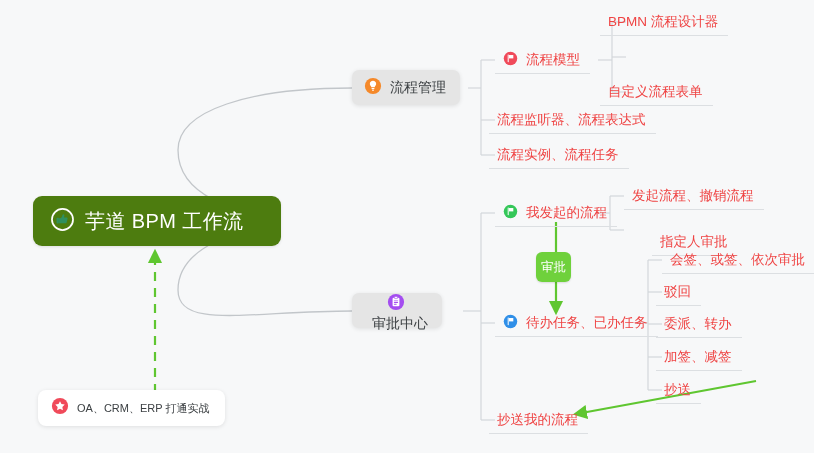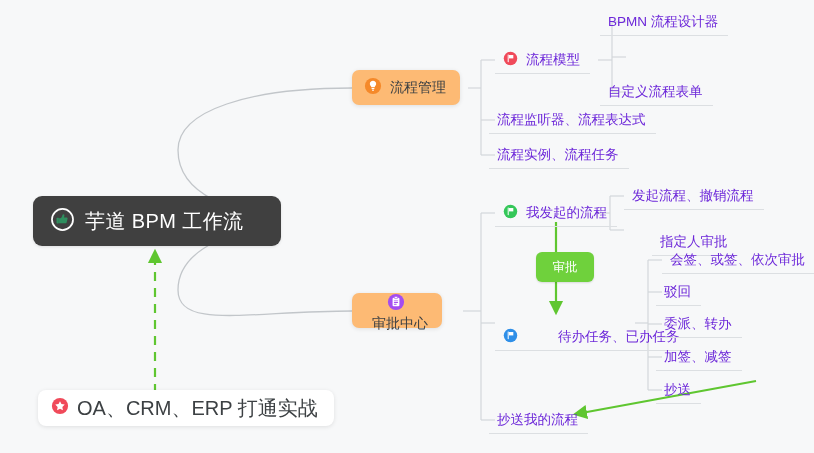--- a/index.html
+++ b/index.html
@@ -27,41 +27,41 @@
   }
 
   
   .root-node {
     position: absolute;
     left: 33px;
     top: 196px;
     width: 248px;
     height: 50px;
     border-radius: 9px;
-    background: #404040;
+    background: #4d7c0f;
     box-shadow: 0 1px 3px rgba(0,0,0,0.10);
     display: flex;
     align-items: center;
     padding-left: 18px;
     box-sizing: border-box;
   }
   .root-label {
     color: #ffffff;
     font-size: 20px;
     letter-spacing: 0.4px;
     margin-left: 11px;
     white-space: nowrap;
   }
 
   
   .branch-node {
     position: absolute;
     height: 35px;
     border-radius: 7px;
-    background: #fdba74;
+    background: #e5e5e5;
     box-shadow: 0 1px 4px rgba(0,0,0,0.10);
     display: flex;
     align-items: center;
     padding: 0 14px 0 12px;
     box-sizing: border-box;
     white-space: nowrap;
   }
   .branch-label {
     font-size: 14px;
     color: #3c4043;
@@ -79,50 +79,50 @@
     border-radius: 8px;
     background: #ffffff;
     box-shadow: 0 1px 4px rgba(0,0,0,0.10);
     display: flex;
     align-items: center;
     padding: 0 16px 0 13px;
     box-sizing: border-box;
     white-space: nowrap;
   }
   .callout-label {
-    font-size: 20px;
+    font-size: 11px;
     color: #3c4043;
     margin-left: 8px;
   }
 
   
   .leaf {
     position: absolute;
     display: flex;
     align-items: center;
     height: 28px;
     padding: 0 10px 0 8px;
     border-bottom: 1px solid #dcdfe2;
     box-sizing: border-box;
     white-space: nowrap;
-    color: #6d28d9;
+    color: #ef4444;
     font-size: 13.5px;
   }
   .leaf .leaf-label { margin-left: 0; }
   .leaf.has-icon .leaf-label { margin-left: 8px; }
 
   
   .icon { display: block; flex: 0 0 auto; }
 
   
   .badge {
     position: absolute;
     left: 536px;
     top: 252px;
-    width: 58px;
+    width: 35px;
     height: 30px;
     border-radius: 6px;
     background: #6fd13c;
     color: #ffffff;
     font-size: 12.5px;
     display: flex;
     align-items: center;
     justify-content: center;
     box-shadow: 0 1px 2px rgba(0,0,0,0.12);
   }
@@ -264,21 +264,21 @@
     <span class="icon">
       <svg width="15" height="15" viewBox="0 0 16 16">
         <circle cx="8" cy="8" r="7.2" fill="#34c759"></circle>
         <rect x="5" y="3.6" width="1.1" height="8.4" rx="0.5" fill="#ffffff"></rect>
         <path d="M6.4 4.3h4.6v3.6H6.4z" fill="#ffffff"></path>
       </svg>
     </span>
     <span class="leaf-label">我发起的流程</span>
   </div>
 
-  <div class="leaf has-icon" style="left:495px; top:323px;gap:32px;">
+  <div class="leaf has-icon" style="left:495px; top:309px;">
     <span class="icon">
       <svg width="15" height="15" viewBox="0 0 16 16">
         <circle cx="8" cy="8" r="7.2" fill="#2f8fe8"></circle>
         <rect x="5" y="3.6" width="1.1" height="8.4" rx="0.5" fill="#ffffff"></rect>
         <path d="M6.4 4.3h4.6v3.6H6.4z" fill="#ffffff"></path>
       </svg>
     </span>
     <span class="leaf-label">待办任务、已办任务</span>
   </div>
 

